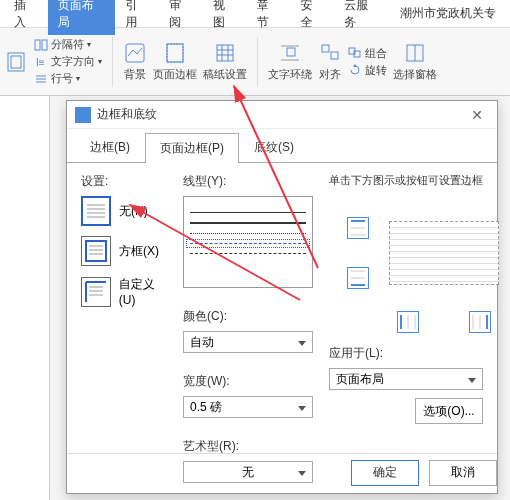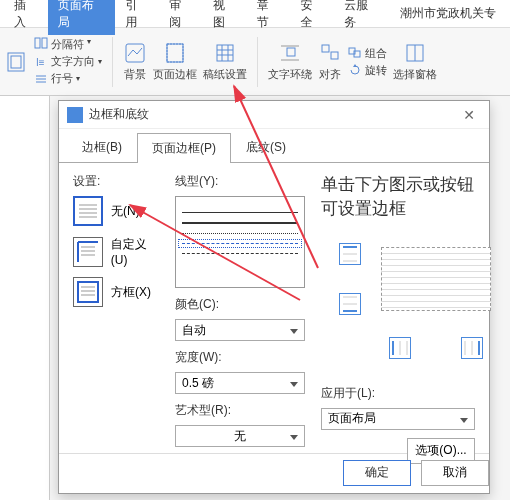--- a/index.html
+++ b/index.html
@@ -8,42 +8,42 @@
 .menubar span{padding:4px 10px;font-size:12px;color:#333}
 .menubar .active{background:#4a89dc;color:#fff;border-radius:3px 3px 0 0}
 .extra{margin-left:auto;color:#333;white-space:nowrap}
 .ribbon{height:68px;background:#f7f7f7;border-bottom:1px solid #ccc;display:flex;align-items:center;padding:4px 4px;gap:10px}
 .rgroup{display:flex;height:60px;align-items:center;gap:6px}
 .rcol{display:flex;flex-direction:column;gap:2px;font-size:11px;color:#444}
 .rbig{display:flex;flex-direction:column;align-items:center;gap:2px;font-size:11px;color:#444}
 .ricon{width:24px;height:24px;display:flex;align-items:center;justify-content:center}
 .sep{width:1px;height:50px;background:#ddd}
 .ricon svg{display:block}
-.dlg{position:absolute;left:58px;top:100px;width:432px;height:394px;background:#fff;border:1px solid #999;box-shadow:0 4px 12px rgba(0,0,0,.2)}
+.dlg{position:absolute;left:66px;top:100px;width:432px;height:394px;background:#fff;border:1px solid #999;box-shadow:0 4px 12px rgba(0,0,0,.2)}
 .titlebar{height:28px;display:flex;align-items:center;padding:0 8px;border-bottom:1px solid #eee}
 .titlebar .ticon{width:16px;height:16px;background:#4a89dc;margin-right:6px}
 .titlebar .ttext{font-size:12px;color:#333}
 .titlebar .close{margin-left:auto;font-size:14px;color:#666;cursor:pointer;padding:2px 6px}
 .tabs{height:30px;display:flex;align-items:flex-end;padding:0 8px;border-bottom:1px solid #aaa;margin-top:4px}
 .tab{padding:6px 14px;font-size:12px;color:#333;border:1px solid transparent;border-bottom:none;cursor:pointer}
 .tab.active{border-color:#aaa;background:#fff;position:relative;top:1px}
 .body{padding:10px 14px;display:flex;gap:12px;height:290px}
 .col1{width:90px}
 .col2{width:134px}
 .col3{flex:1}
 .sectlbl{font-size:12px;color:#333;margin-bottom:6px}
 .optrow{display:flex;align-items:center;gap:8px;margin-bottom:10px;cursor:pointer}
 .opticon{width:30px;height:30px;border:1px solid #666;display:flex;align-items:center;justify-content:center;position:relative}
 .opticon.sel{border:2px solid #2a5fcc}
 .linebox{width:130px;height:92px;border:1px solid #999;background:#fff;overflow-y:auto;padding:6px 4px}
 .linebox div{height:0;border-top-width:1px;border-top-color:#333;margin:9px 2px}
 .dropdown{width:130px;height:22px;border:1px solid #aaa;display:flex;align-items:center;padding:0 6px;font-size:12px;background:#fff;position:relative;cursor:pointer}
 .dropdown::after{content:"";position:absolute;right:6px;top:9px;border-left:4px solid transparent;border-right:4px solid transparent;border-top:5px solid #555}
-.field{margin-top:8px}
-.preview-desc{font-size:17px;color:#333;margin-bottom:16px;line-height:1.4}
+.field{margin-top:20px}
+.preview-desc{font-size:11px;color:#333;margin-bottom:23px;line-height:1.4}
 .preview-area{position:relative;height:130px}
 .pbtn{width:22px;height:22px;border:1px solid #4a89dc;position:absolute;cursor:pointer;background:#fff}
 .pbtn::before,.pbtn::after{content:"";position:absolute;background:#4a89dc}
 .prect{position:absolute;left:60px;top:10px;width:110px;height:64px;border:1px dashed #999;background:repeating-linear-gradient(#fff,#fff 5px,#ddd 5px,#ddd 6px)}
 .footer{height:38px;border-top:1px solid #ddd;display:flex;align-items:center;justify-content:flex-end;gap:10px;padding:0 0}
 .btn{min-width:68px;height:26px;border:1px solid #aaa;background:#fff;font-size:12px;display:flex;align-items:center;justify-content:center;cursor:pointer}
 .btn.primary{border-color:#3b78d8;color:#333}
 .arrow{position:absolute;pointer-events:none}
 .blankdoc{position:absolute;left:0;top:96px;width:50px;height:404px;background:#fff;border-right:1px solid #ccc}
 </style>
@@ -66,21 +66,21 @@
   <div class="rgroup">
     <div class="rbig">
       <div class="ricon">
           <svg width="22" height="22">
             <rect x="3" y="2" width="16" height="18" fill="none" stroke="#5b8bd4"></rect>
             <rect x="6" y="5" width="10" height="12" fill="none" stroke="#5b8bd4"></rect>
           </svg>
         </div>
     </div>
     <div class="rcol">
-      <div style="display:flex;gap:3px">
+      <div style="display:flex;align-items:center;gap:3px">
           <svg width="14" height="12">
             <rect x="1" y="1" width="5" height="10" fill="none" stroke="#5b8bd4"></rect>
             <rect x="8" y="1" width="5" height="10" fill="none" stroke="#5b8bd4"></rect>
           </svg>
           <span>分隔符</span>
           <span style="font-size:8px">▾</span>
         </div>
       <div style="display:flex;align-items:center;gap:3px">
           <svg width="14" height="12">
             <text x="2" y="10" font-size="10" fill="#5b8bd4">I≡</text>
@@ -204,39 +204,39 @@
               <line x1="4" y1="11" x2="22" y2="11" stroke="#999"></line>
               <line x1="4" y1="15" x2="22" y2="15" stroke="#999"></line>
               <line x1="4" y1="19" x2="22" y2="19" stroke="#999"></line>
             </svg>
           </div>
         <span>无(N)</span>
       </div>
       <div class="optrow">
         <div class="opticon">
             <svg width="26" height="26">
+              <rect x="3" y="3" width="20" height="20" fill="none" stroke="#2a5fcc" stroke-width="2"></rect>
+              <line x1="6" y1="8" x2="20" y2="8" stroke="#999"></line>
+              <line x1="6" y1="12" x2="20" y2="12" stroke="#999"></line>
+              <line x1="6" y1="16" x2="20" y2="16" stroke="#999"></line>
+            </svg>
+          </div>
+        <span>方框(X)</span>
+      </div>
+      <div class="optrow">
+        <div class="opticon">
+            <svg width="26" height="26">
               <line x1="3" y1="3" x2="23" y2="3" stroke="#2a5fcc" stroke-width="2"></line>
               <line x1="3" y1="3" x2="3" y2="23" stroke="#2a5fcc" stroke-width="2"></line>
               <line x1="6" y1="8" x2="20" y2="8" stroke="#999"></line>
               <line x1="6" y1="12" x2="20" y2="12" stroke="#999"></line>
               <line x1="6" y1="16" x2="20" y2="16" stroke="#999"></line>
             </svg>
           </div>
         <span>自定义(U)</span>
-      </div>
-      <div class="optrow">
-        <div class="opticon">
-            <svg width="26" height="26">
-              <rect x="3" y="3" width="20" height="20" fill="none" stroke="#2a5fcc" stroke-width="2"></rect>
-              <line x1="6" y1="8" x2="20" y2="8" stroke="#999"></line>
-              <line x1="6" y1="12" x2="20" y2="12" stroke="#999"></line>
-              <line x1="6" y1="16" x2="20" y2="16" stroke="#999"></line>
-            </svg>
-          </div>
-        <span>方框(X)</span>
       </div>
     </div>
     <div class="col2">
       <div class="sectlbl">线型(Y):</div>
       <div class="linebox">
         <div style="border-top-style:solid"></div>
         <div style="border-top-style:solid;border-top-width:2px"></div>
         <div style="border-top-style:dotted"></div>
         <div style="border-top-style:dashed;border-top-color:#2a5fcc;outline:1px dotted #2a5fcc;outline-offset:3px"></div>
         <div style="border-top-style:dashed"></div>
@@ -278,21 +278,21 @@
               <line x1="3" y1="3" x2="3" y2="17" stroke="#4a89dc" stroke-width="2"></line>
               <line x1="10" y1="3" x2="10" y2="17" stroke="#ccc"></line>
               <line x1="17" y1="3" x2="17" y2="17" stroke="#ccc"></line>
             </svg></div>
         <div class="pbtn" style="left:140px;top:100px"><svg width="20" height="20">
               <line x1="3" y1="3" x2="3" y2="17" stroke="#ccc"></line>
               <line x1="10" y1="3" x2="10" y2="17" stroke="#ccc"></line>
               <line x1="17" y1="3" x2="17" y2="17" stroke="#4a89dc" stroke-width="2"></line>
             </svg></div>
       </div>
-      <div class="field" style="margin-top:18px">
+      <div class="field" style="margin-top:4px">
         <div class="sectlbl">应用于(L):</div>
         <div class="dropdown" style="width:100%">
             <span>页面布局</span>
           </div>
       </div>
       <div style="display:flex;justify-content:flex-end;margin-top:8px">
         <div class="btn">选项(O)...</div>
       </div>
     </div>
   </div>

